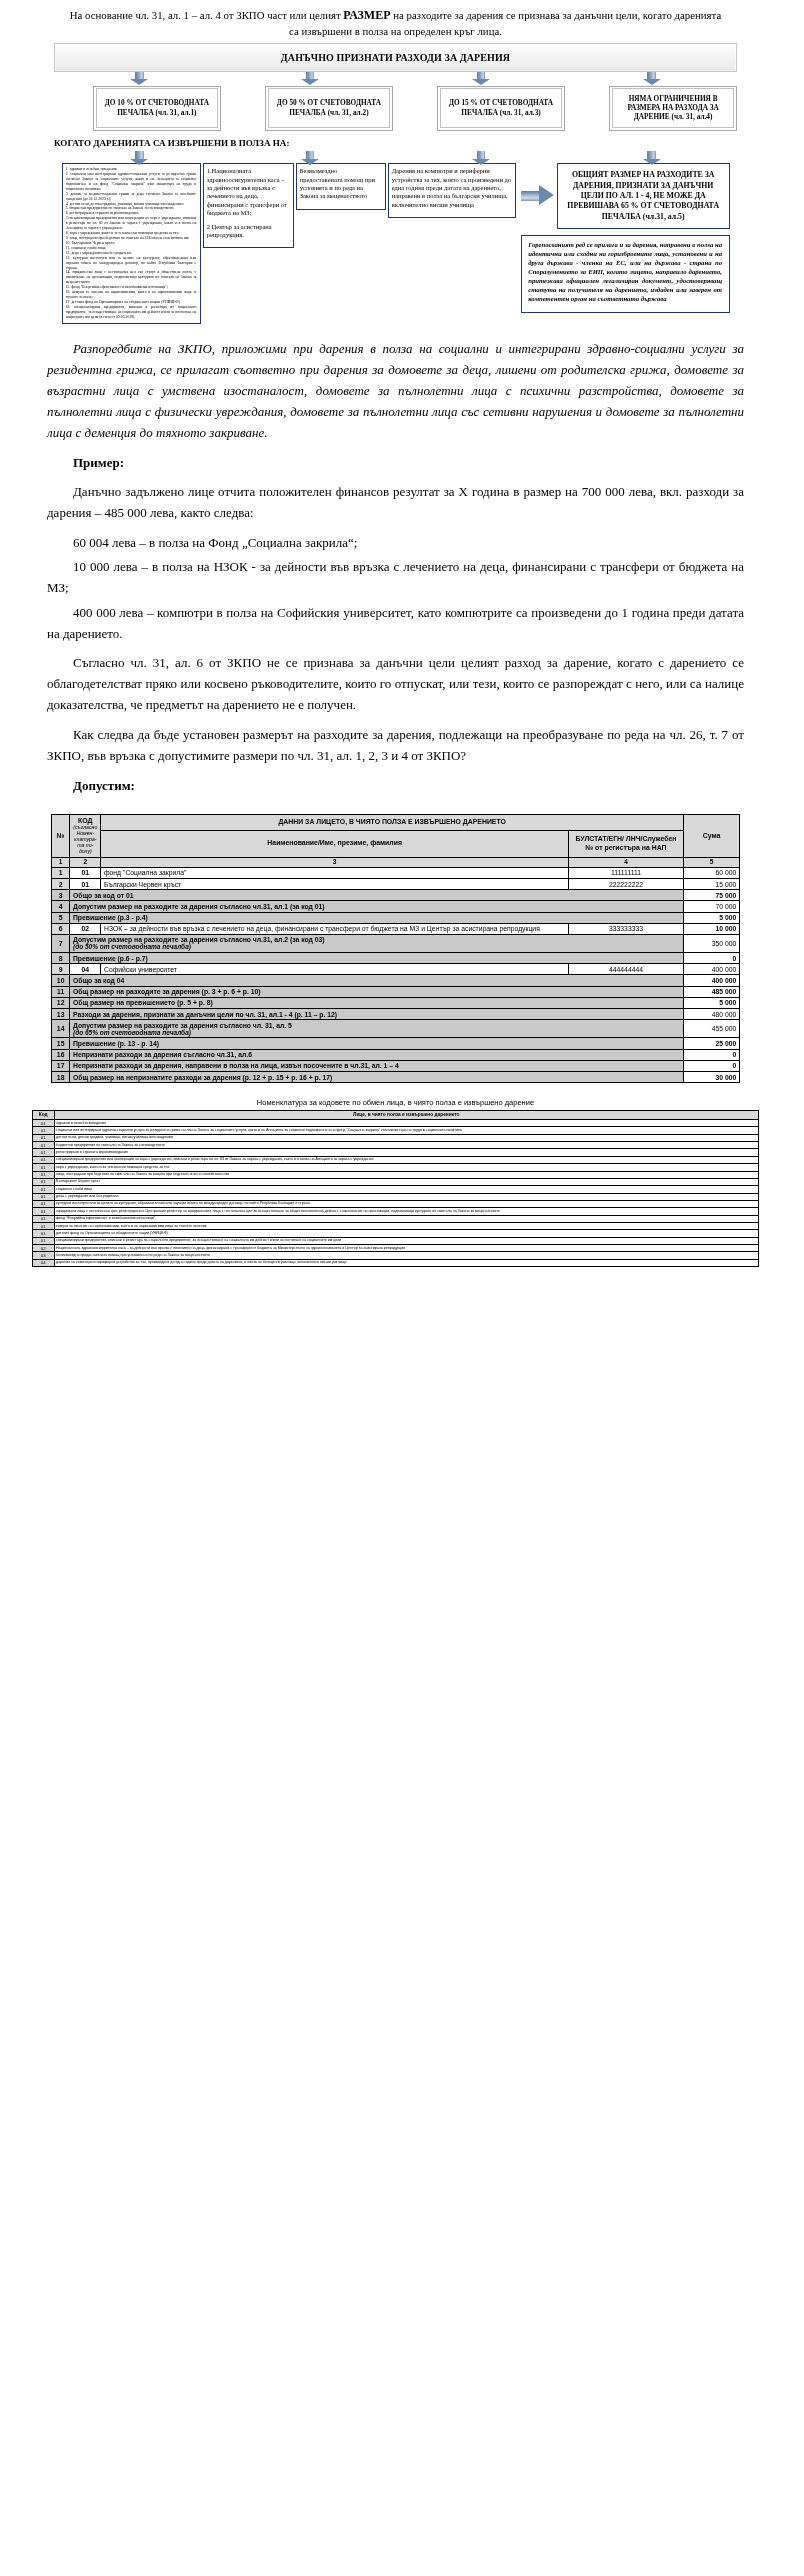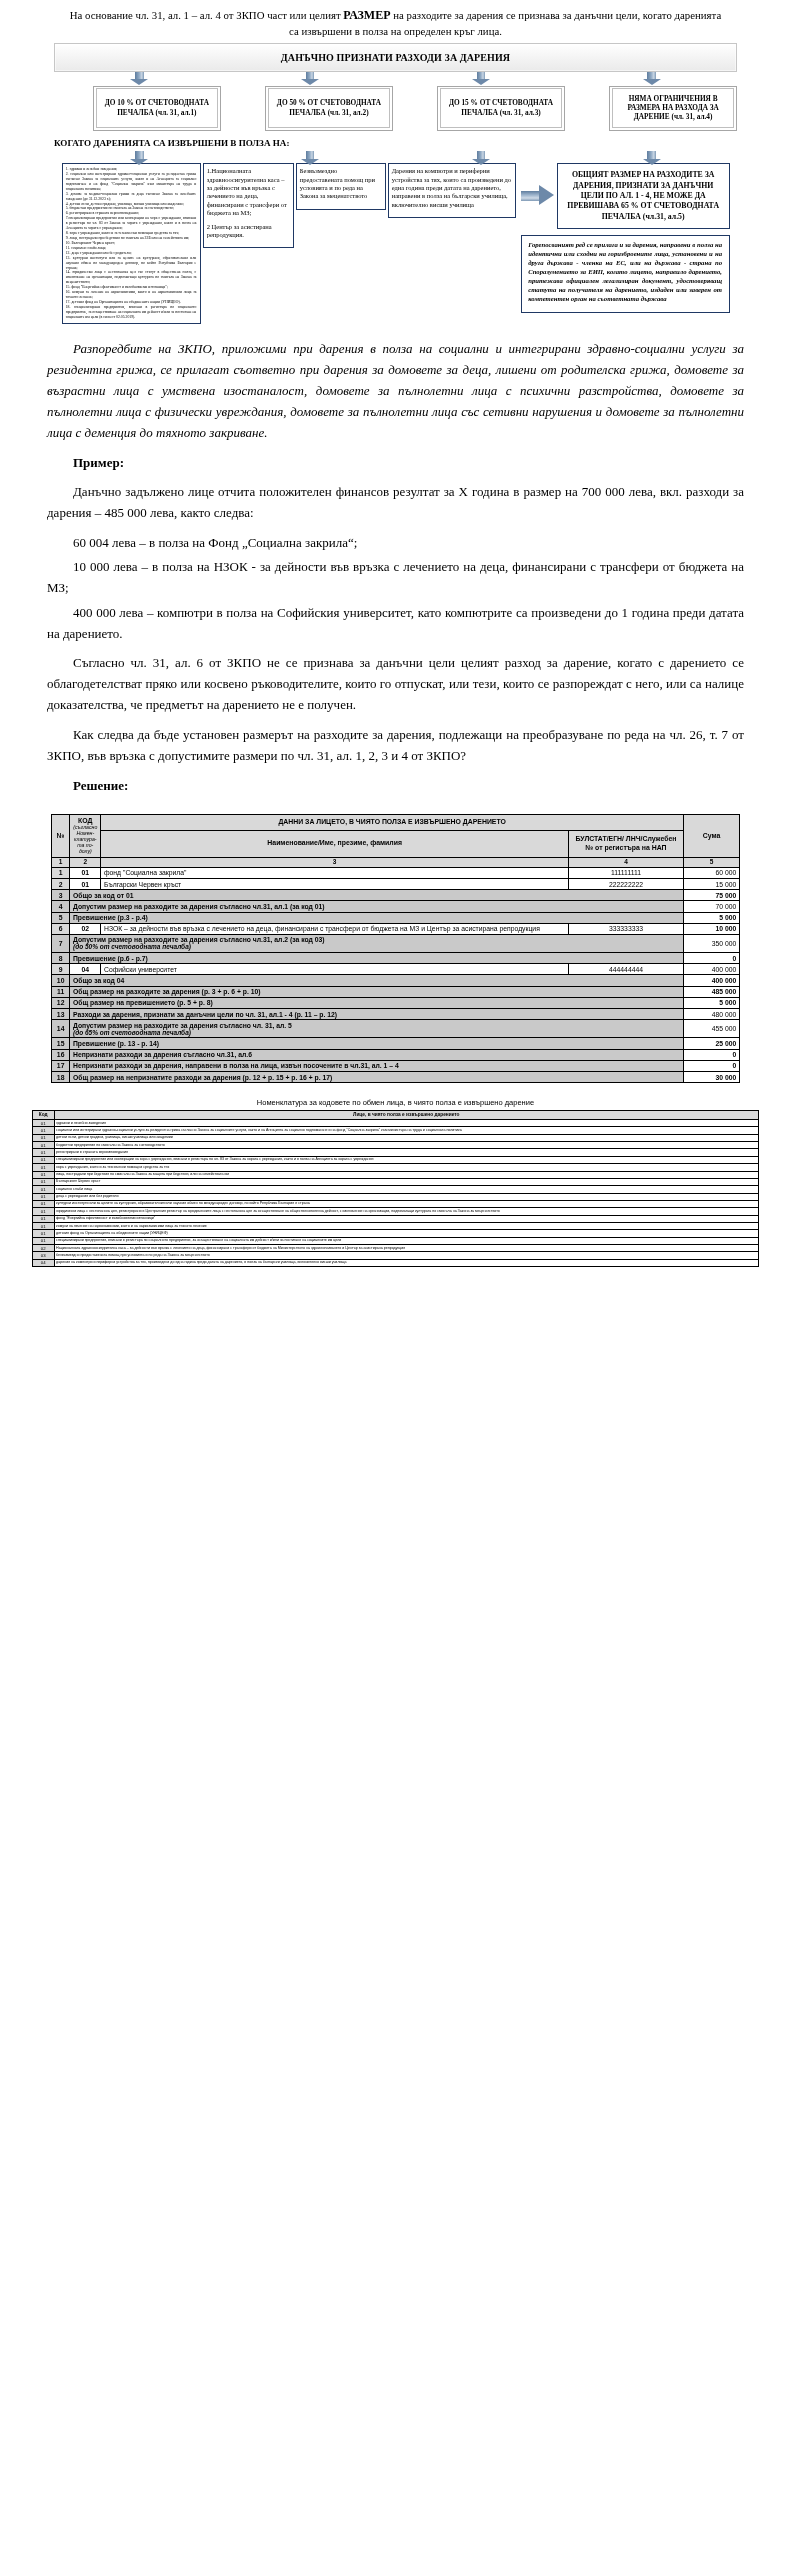--- a/index.html
+++ b/index.html
@@ -339,21 +339,21 @@
 
   <div class="prose">
     <p class="italic">Разпоредбите на ЗКПО, приложими при дарения в полза на социални и интегрирани здравно-социални услуги за резидентна грижа, се прилагат съответно при дарения за домовете за деца, лишени от родителска грижа, домовете за възрастни лица с умствена изостаналост, домовете за пълнолетни лица с психични разстройства, домовете за пълнолетни лица с физически увреждания, домовете за пълнолетни лица със сетивни нарушения и домовете за пълнолетни лица с деменция до тяхното закриване.</p>
     <p class="bold">Пример:</p>
     <p>Данъчно задължено лице отчита положителен финансов резултат за Х година в размер на 700 000 лева, вкл. разходи за дарения – 485 000 лева, както следва:</p>
     <p class="tight">60 004 лева – в полза на Фонд „Социална закрила“;</p>
     <p class="tight">10 000 лева – в полза на НЗОК - за дейности във връзка с лечението на деца, финансирани с трансфери от бюджета на МЗ;</p>
     <p>400 000 лева – компютри в полза на Софийския университет, като компютрите са произведени до 1 година преди датата на дарението.</p>
     <p>Съгласно чл. 31, ал. 6 от ЗКПО не се признава за данъчни цели целият разход за дарение, когато с дарението се облагодетелстват пряко или косвено ръководителите, които го отпускат, или тези, които се разпореждат с него, или са налице доказателства, че предметът на дарението не е получен.</p>
     <p>Как следва да бъде установен размерът на разходите за дарения, подлежащи на преобразуване по реда на чл. 26, т. 7 от ЗКПО, във връзка с допустимите размери по чл. 31, ал. 1, 2, 3 и 4 от ЗКПО?</p>
-    <p class="bold">Решение:</p>
+    <p class="bold">Допустим:</p>
   </div>
 
   <div class="table-wrap">
     <table class="main">
       <thead>
         <tr>
           <th rowspan="2" style="width:18.3px">№</th>
           <th rowspan="2" style="width:31px">
             <span>КОД</span>
             <span class="hdr-code-sub">(съгласно Номен-клатура-та по-долу)</span>

